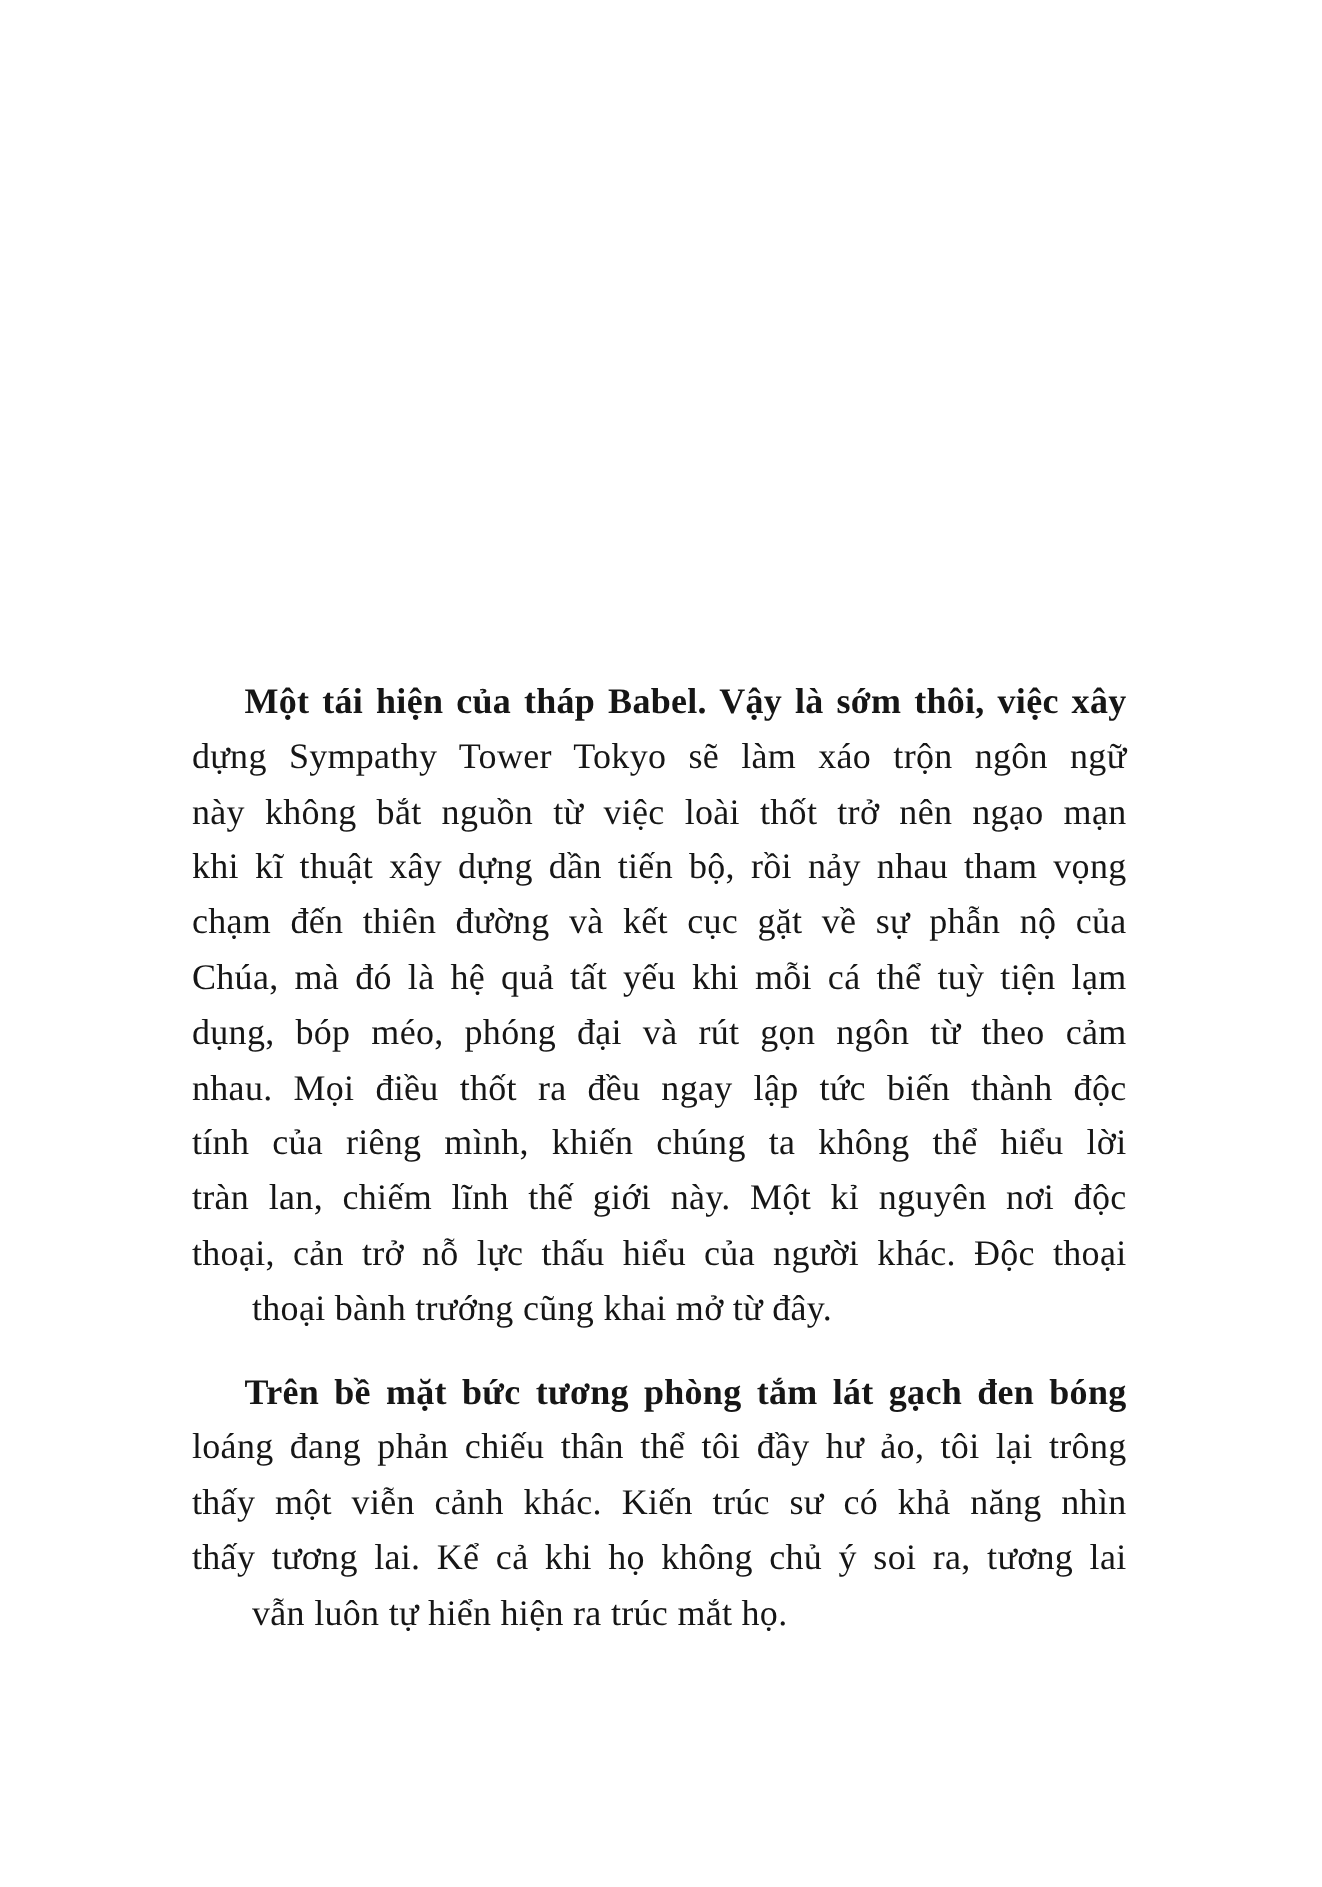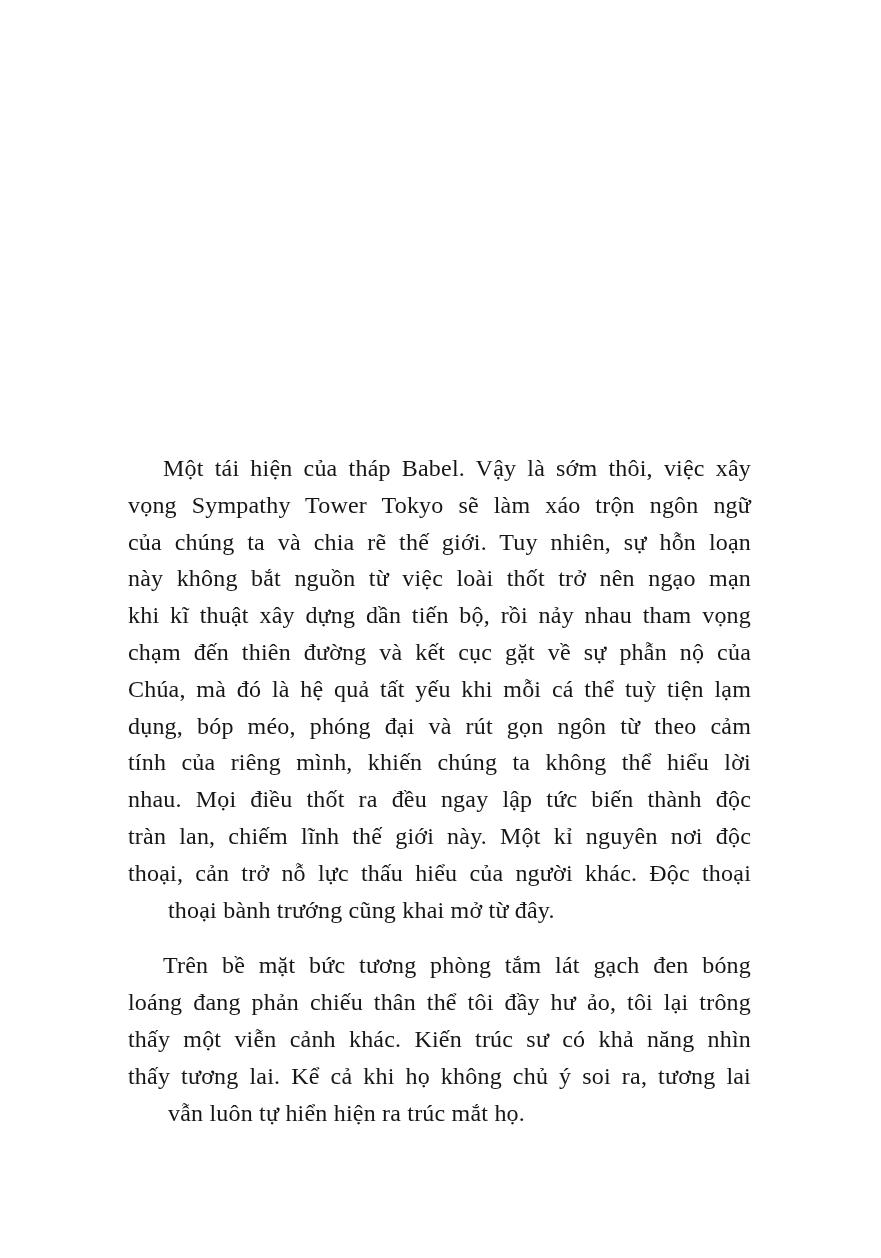--- a/index.html
+++ b/index.html
@@ -32,43 +32,43 @@
   .para + .para {
     margin-top: 19px;
   }
   .line {
     display: block;
     text-align: justify;
     text-align-last: justify;
   }
   .line.first {
     text-indent: 35px;
+    font-weight: bold;
   }
   .line.lastline {
     text-align-last: left;
     margin-left: 40px;
   }
 </style>
 </head>
 <body>
 
 <div class="page">
   <div class="text-block">
 
     <p class="para">
       <span class="line first">Một tái hiện của tháp Babel. Vậy là sớm thôi, việc xây</span>
-      <span class="line">vọng Sympathy Tower Tokyo sẽ làm xáo trộn ngôn ngữ</span>
-      <span class="line">của chúng ta và chia rẽ thế giới. Tuy nhiên, sự hỗn loạn</span>
+      <span class="line">dựng Sympathy Tower Tokyo sẽ làm xáo trộn ngôn ngữ</span>
       <span class="line">này không bắt nguồn từ việc loài thốt trở nên ngạo mạn</span>
       <span class="line">khi kĩ thuật xây dựng dần tiến bộ, rồi nảy nhau tham vọng</span>
       <span class="line">chạm đến thiên đường và kết cục gặt về sự phẫn nộ của</span>
       <span class="line">Chúa, mà đó là hệ quả tất yếu khi mỗi cá thể tuỳ tiện lạm</span>
       <span class="line">dụng, bóp méo, phóng đại và rút gọn ngôn từ theo cảm</span>
+      <span class="line">nhau. Mọi điều thốt ra đều ngay lập tức biến thành độc</span>
       <span class="line">tính của riêng mình, khiến chúng ta không thể hiểu lời</span>
-      <span class="line">nhau. Mọi điều thốt ra đều ngay lập tức biến thành độc</span>
       <span class="line">tràn lan, chiếm lĩnh thế giới này. Một kỉ nguyên nơi độc</span>
       <span class="line">thoại, cản trở nỗ lực thấu hiểu của người khác. Độc thoại</span>
       <span class="line lastline">thoại bành trướng cũng khai mở từ đây.</span>
     </p>
 
     <p class="para">
       <span class="line first">Trên bề mặt bức tương phòng tắm lát gạch đen bóng</span>
       <span class="line">loáng đang phản chiếu thân thể tôi đầy hư ảo, tôi lại trông</span>
       <span class="line">thấy một viễn cảnh khác. Kiến trúc sư có khả năng nhìn</span>
       <span class="line">thấy tương lai. Kể cả khi họ không chủ ý soi ra, tương lai</span>

